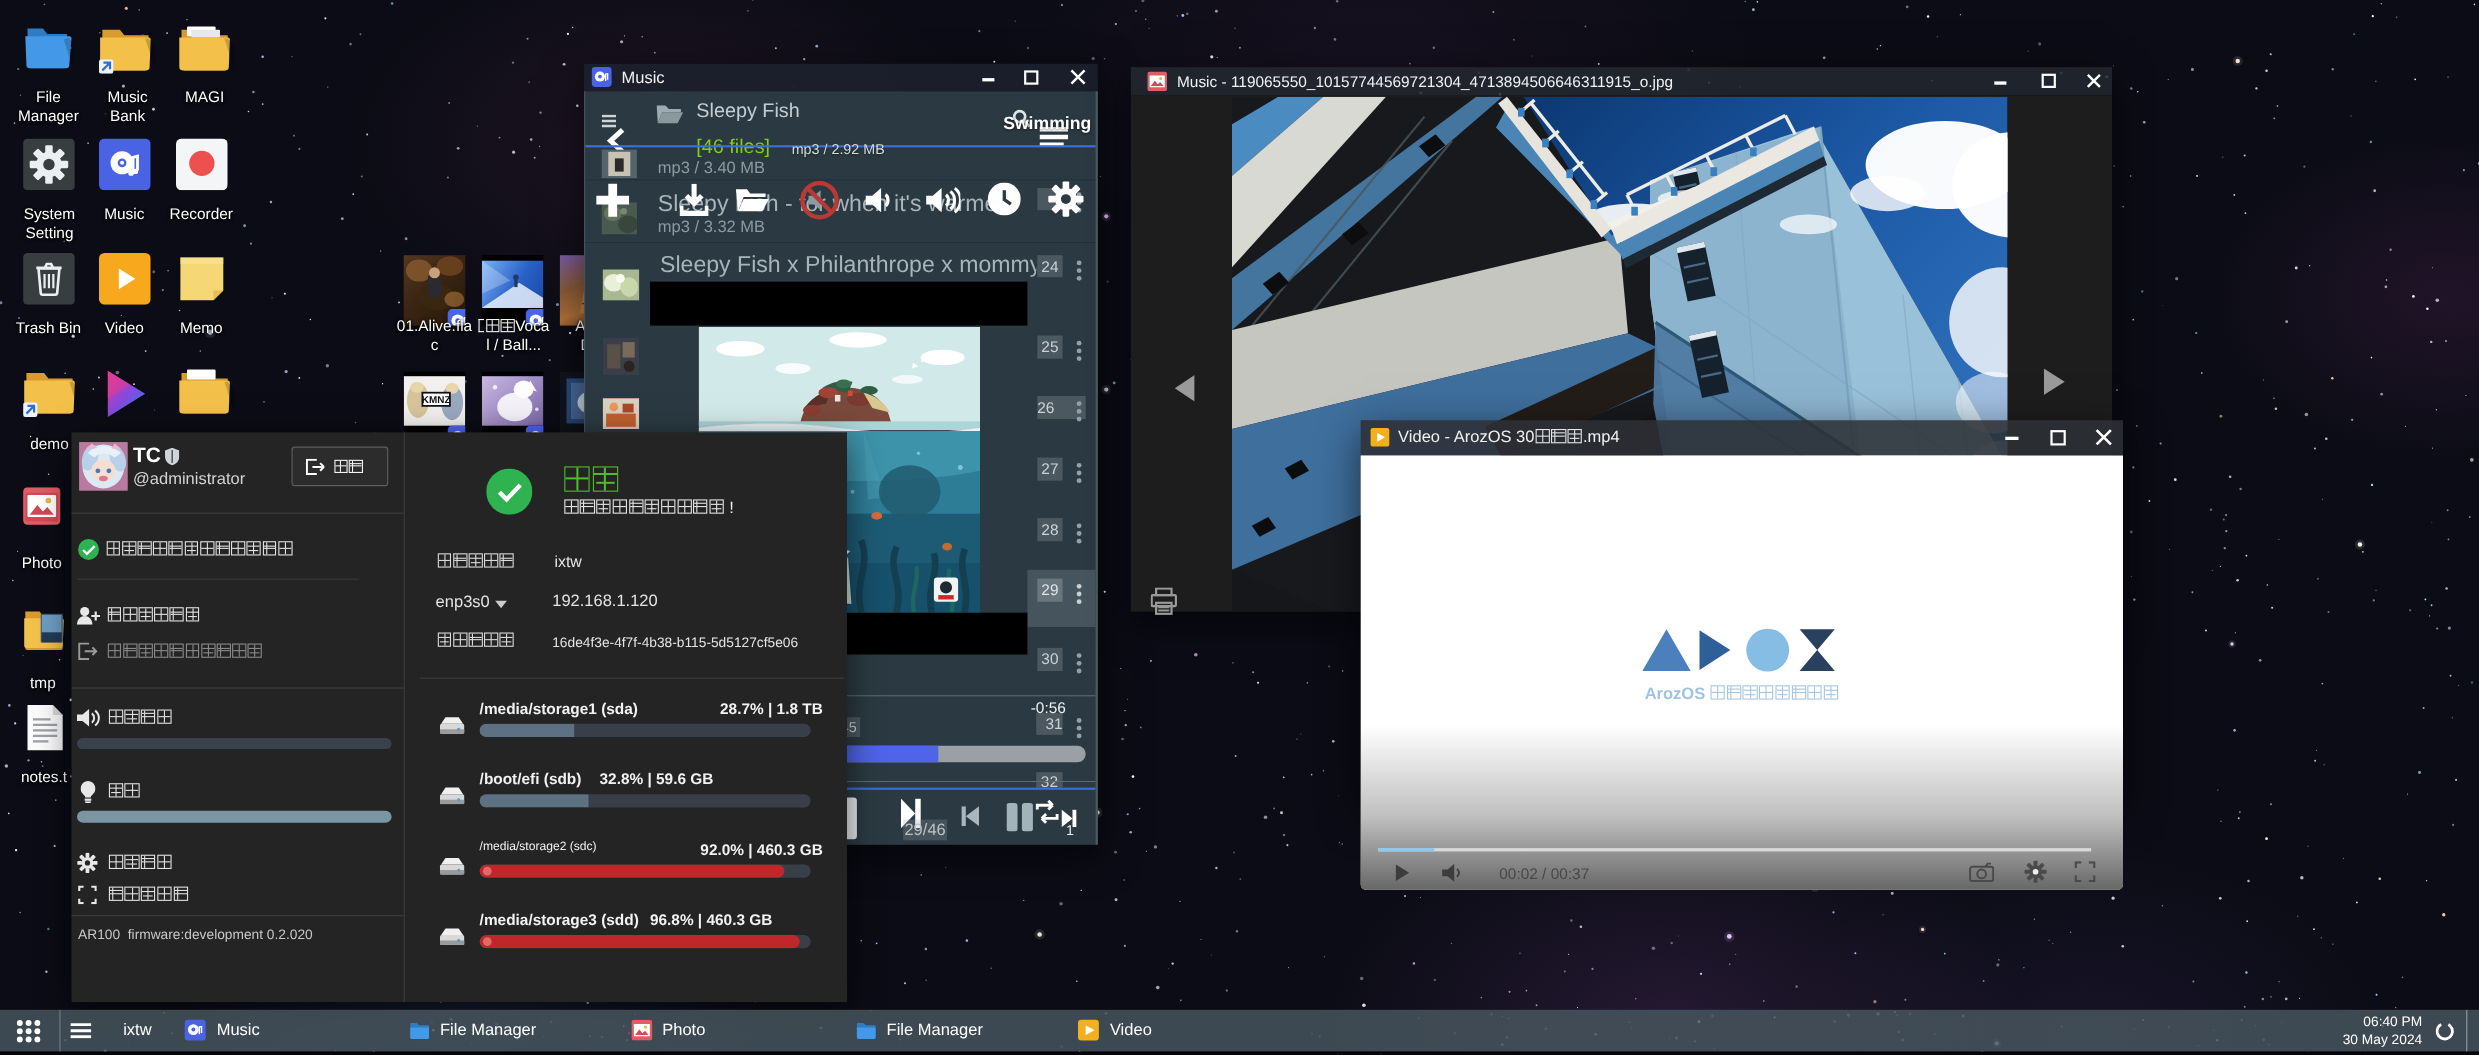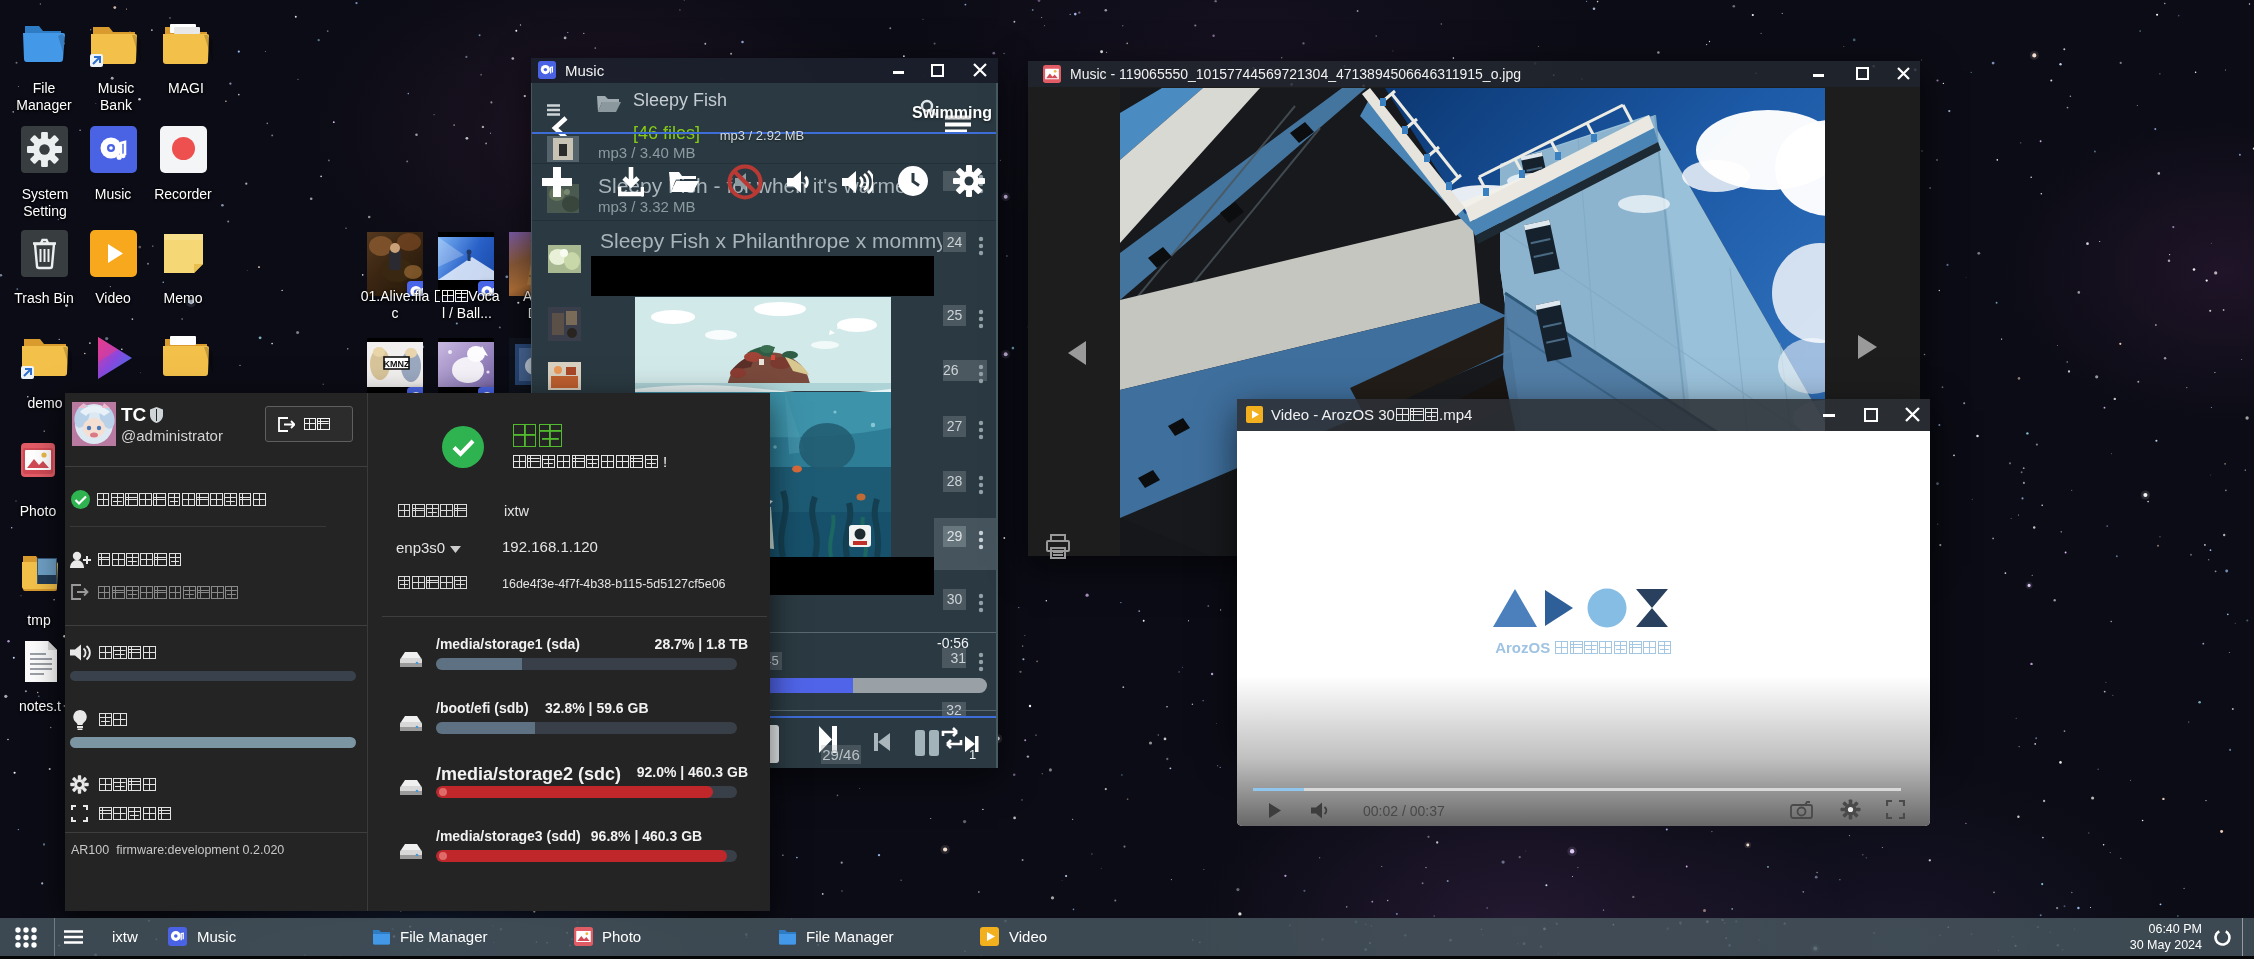--- a/index.html
+++ b/index.html
@@ -1918,21 +1918,21 @@
         <g stroke="#9a9a9a" stroke-width="2" fill="none">
           <rect x="5" y="1" width="14" height="6"></rect>
           <rect x="1" y="7" width="22" height="10" rx="1"></rect>
           <rect x="5" y="14" width="14" height="10"></rect>
           <path d="M7 18h10M7 21h10"></path>
         </g>
       </svg>
  </div>
 </div>
 
-<div class="abs" style="left:1237px;top:399px;width:693px;height:345px;box-shadow:0 12px 36px rgba(0,0,0,.6)">
+<div class="abs" style="left:1237px;top:382px;width:693px;height:345px;box-shadow:0 12px 36px rgba(0,0,0,.6)">
  <div class="abs" style="left:0;top:0;width:693px;height:32px;background:rgba(44,48,54,.88)">
   <div class="abs" style="left:9px;top:7px;width:17px;height:17px;border-radius:2px;background:#f2b01e"><svg width="17" height="17">
           <path d="M6 4.5l7 4-7 4z" fill="#fff"></path>
         </svg></div>
   <div class="abs" style="left:34px;top:7px;font-size:15px;color:#f0f0f0">Video - ArozOS 30<i class="cj"></i><i class="cj b"></i><i class="cj c"></i>.mp4</div>
   <div class="abs" style="left:586px;top:15px;width:12px;height:3px;background:#fff"></div>
   <div class="abs" style="left:627px;top:9px;width:14px;height:14px;border:2px solid #fff"></div>
   <svg class="abs" style="left:667px;top:7px" width="17" height="17">
         <path d="M2 2l13 13M15 2L2 15" stroke="#fff" stroke-width="2.4"></path>
       </svg>
@@ -2103,21 +2103,21 @@
  <div class="abs" style="left:480px;top:307px;width:203px;font-size:14px;font-weight:bold;color:#f2f2f2">32.8% | 59.6 GB</div>
  <svg class="abs" style="left:334px;top:321px" width="24" height="22">
       <path d="M2 8l4-6h12l4 6z" fill="#f0f0f0"></path>
       <rect x="1" y="8" width="22" height="9" rx="1.5" fill="#d8d8d8"></rect>
       <rect x="1" y="13" width="22" height="4" fill="#9a9a9a"></rect>
       <circle cx="18" cy="13" r="1.3" fill="#4a9ad4"></circle>
     </svg>
  <div class="abs" style="left:371px;top:329px;width:301px;height:12px;border-radius:6px;background:#393f48;overflow:hidden">
       <div style="width:32.8%;height:12px;background:#5d7183"></div>
     </div>
- <div class="abs" style="left:371px;top:371px;font-size:18px;font-weight:bold;color:#f2f2f2">/media/storage2 (sdc)</div>
+ <div class="abs" style="left:371px;top:371px;font-size:11px;font-weight:normal;color:#f2f2f2">/media/storage2 (sdc)</div>
  <div class="abs" style="left:480px;top:371px;width:203px;text-align:right;font-size:14px;font-weight:bold;color:#f2f2f2">92.0% | 460.3 GB</div>
  <svg class="abs" style="left:334px;top:385px" width="24" height="22">
       <path d="M2 8l4-6h12l4 6z" fill="#f0f0f0"></path>
       <rect x="1" y="8" width="22" height="9" rx="1.5" fill="#d8d8d8"></rect>
       <rect x="1" y="13" width="22" height="4" fill="#9a9a9a"></rect>
       <circle cx="18" cy="13" r="1.3" fill="#4a9ad4"></circle>
     </svg>
  <div class="abs" style="left:371px;top:393px;width:301px;height:12px;border-radius:6px;background:#393f48;overflow:hidden">
       <div style="width:92%;height:12px;background:#bf272b;border-radius:6px"></div>
       <div class="abs" style="left:3px;top:2px;width:8px;height:8px;border-radius:4px;background:#e06a6a"></div>

